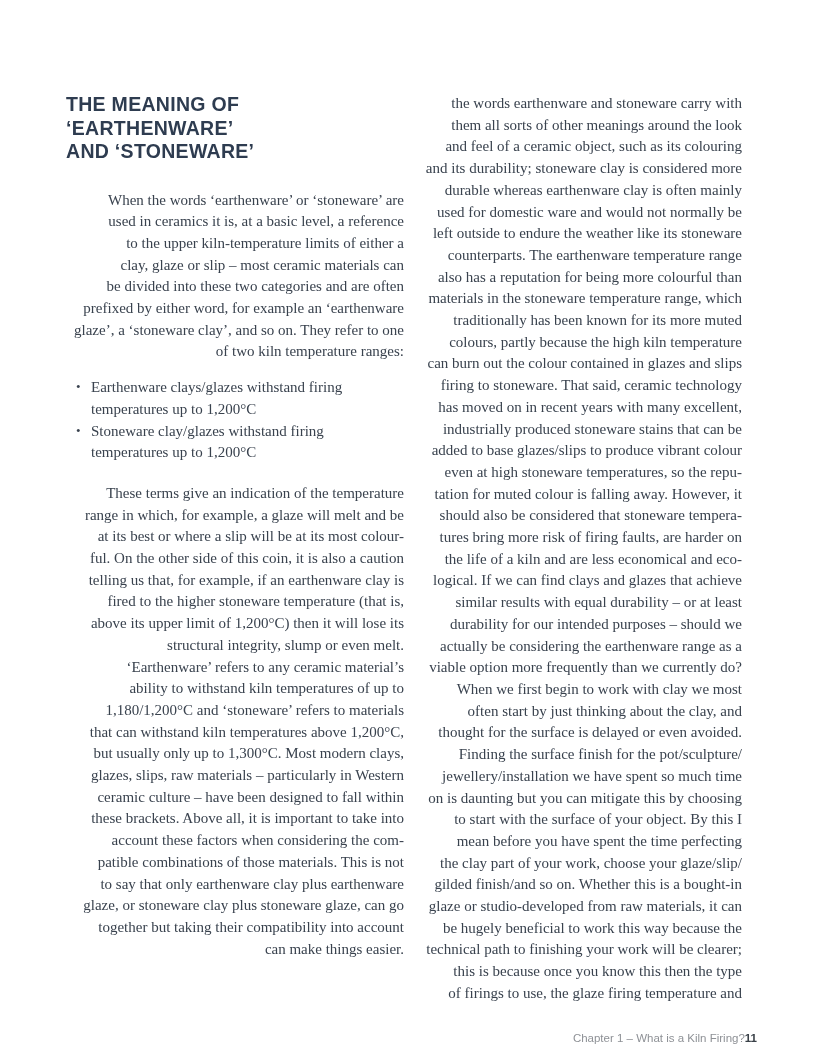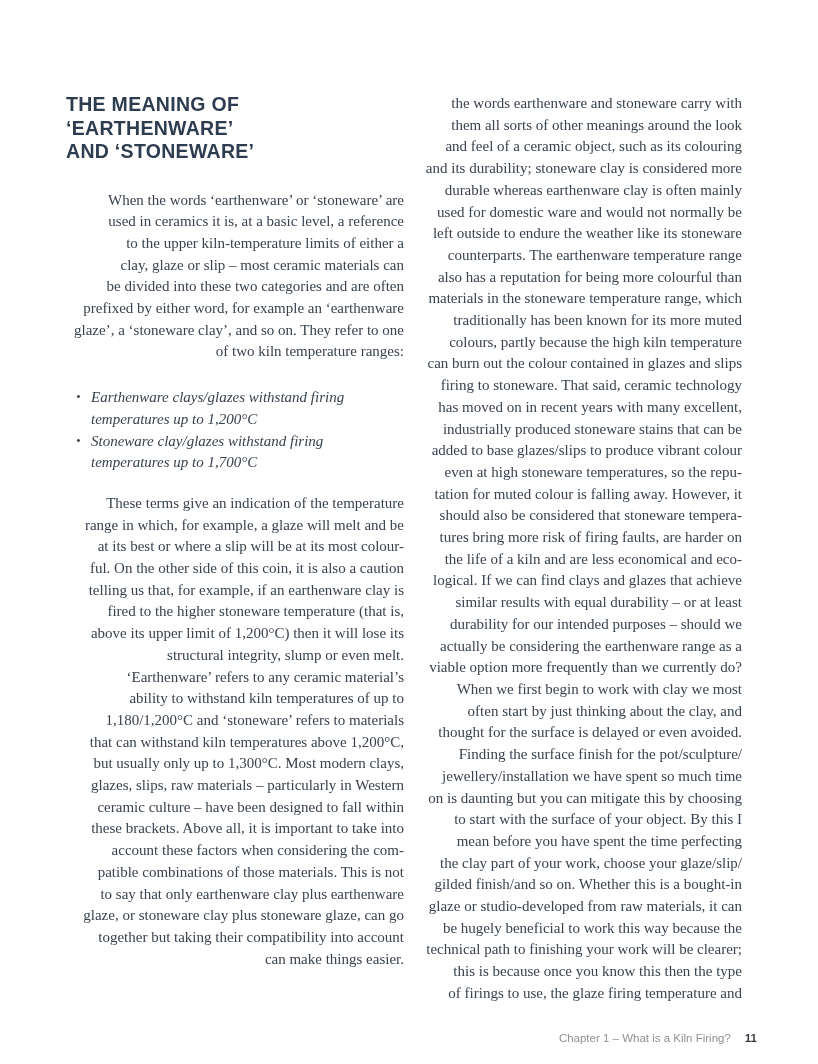--- a/index.html
+++ b/index.html
@@ -41,24 +41,23 @@
   .para {
     margin: 0;
     font-size: 15px;
     line-height: 21.7px;
     white-space: pre-line;
     color: var(--body-color);
     text-align: right;
   }
   .para.indent { text-indent: 16px; }
   ul.bullets {
-    margin: 24px 0 19px 0;
+    margin: 14px 0 19px 0;
     padding: 0 0 0 25px;
     list-style: none;
-    font-style: italic;
   }
   ul.bullets li {
     position: relative;
     font-size: 15px;
     line-height: 21.7px;
     white-space: pre-line;
     color: var(--body-color);
   }
   ul.bullets li::before {
     content: "\2022";
@@ -68,21 +67,21 @@
     font-size: 13px;
     color: var(--body-color);
   }
   .footer {
     position: absolute;
     right: 61px; top: 1006px;
     font-family: "Liberation Sans", sans-serif;
     font-size: 11.5px;
     display: flex;
     align-items: baseline;
-    gap: 14px;
+    gap: 0;
   }
   .footer .footer-label { color: var(--footer-label-color); }
   .footer .pagenum { color: var(--page-number-color); font-weight: 700; margin-top: 26px; }
 </style>
 </head>
 <body>
 
 <div class="page">
   <div class="columns">
     <div class="col">
@@ -94,21 +93,21 @@
 to the upper kiln-temperature limits of either a
 clay, glaze or slip – most ceramic materials can
 be divided into these two categories and are often
 prefixed by either word, for example an ‘earthenware
 glaze’, a ‘stoneware clay’, and so on. They refer to one
 of two kiln temperature ranges:</p>
           <ul class="bullets">
             <li>Earthenware clays/glazes  withstand firing
 temperatures up to 1,200°C</li>
             <li>Stoneware clay/glazes  withstand firing
-temperatures up to 1,700°C</li>
+temperatures up to 1,200°C</li>
           </ul>
           <p class="para">These terms give an indication of the temperature
 range in which, for example, a glaze will melt and be
 at its best or where a slip will be at its most colour-
 ful. On the other side of this coin, it is also a caution
 telling us that, for example, if an earthenware clay is
 fired to the higher stoneware temperature (that is,
 above its upper limit of 1,200°C) then it will lose its
 structural integrity, slump or even melt.</p>
           <p class="para indent">‘Earthenware’ refers to any ceramic material’s

